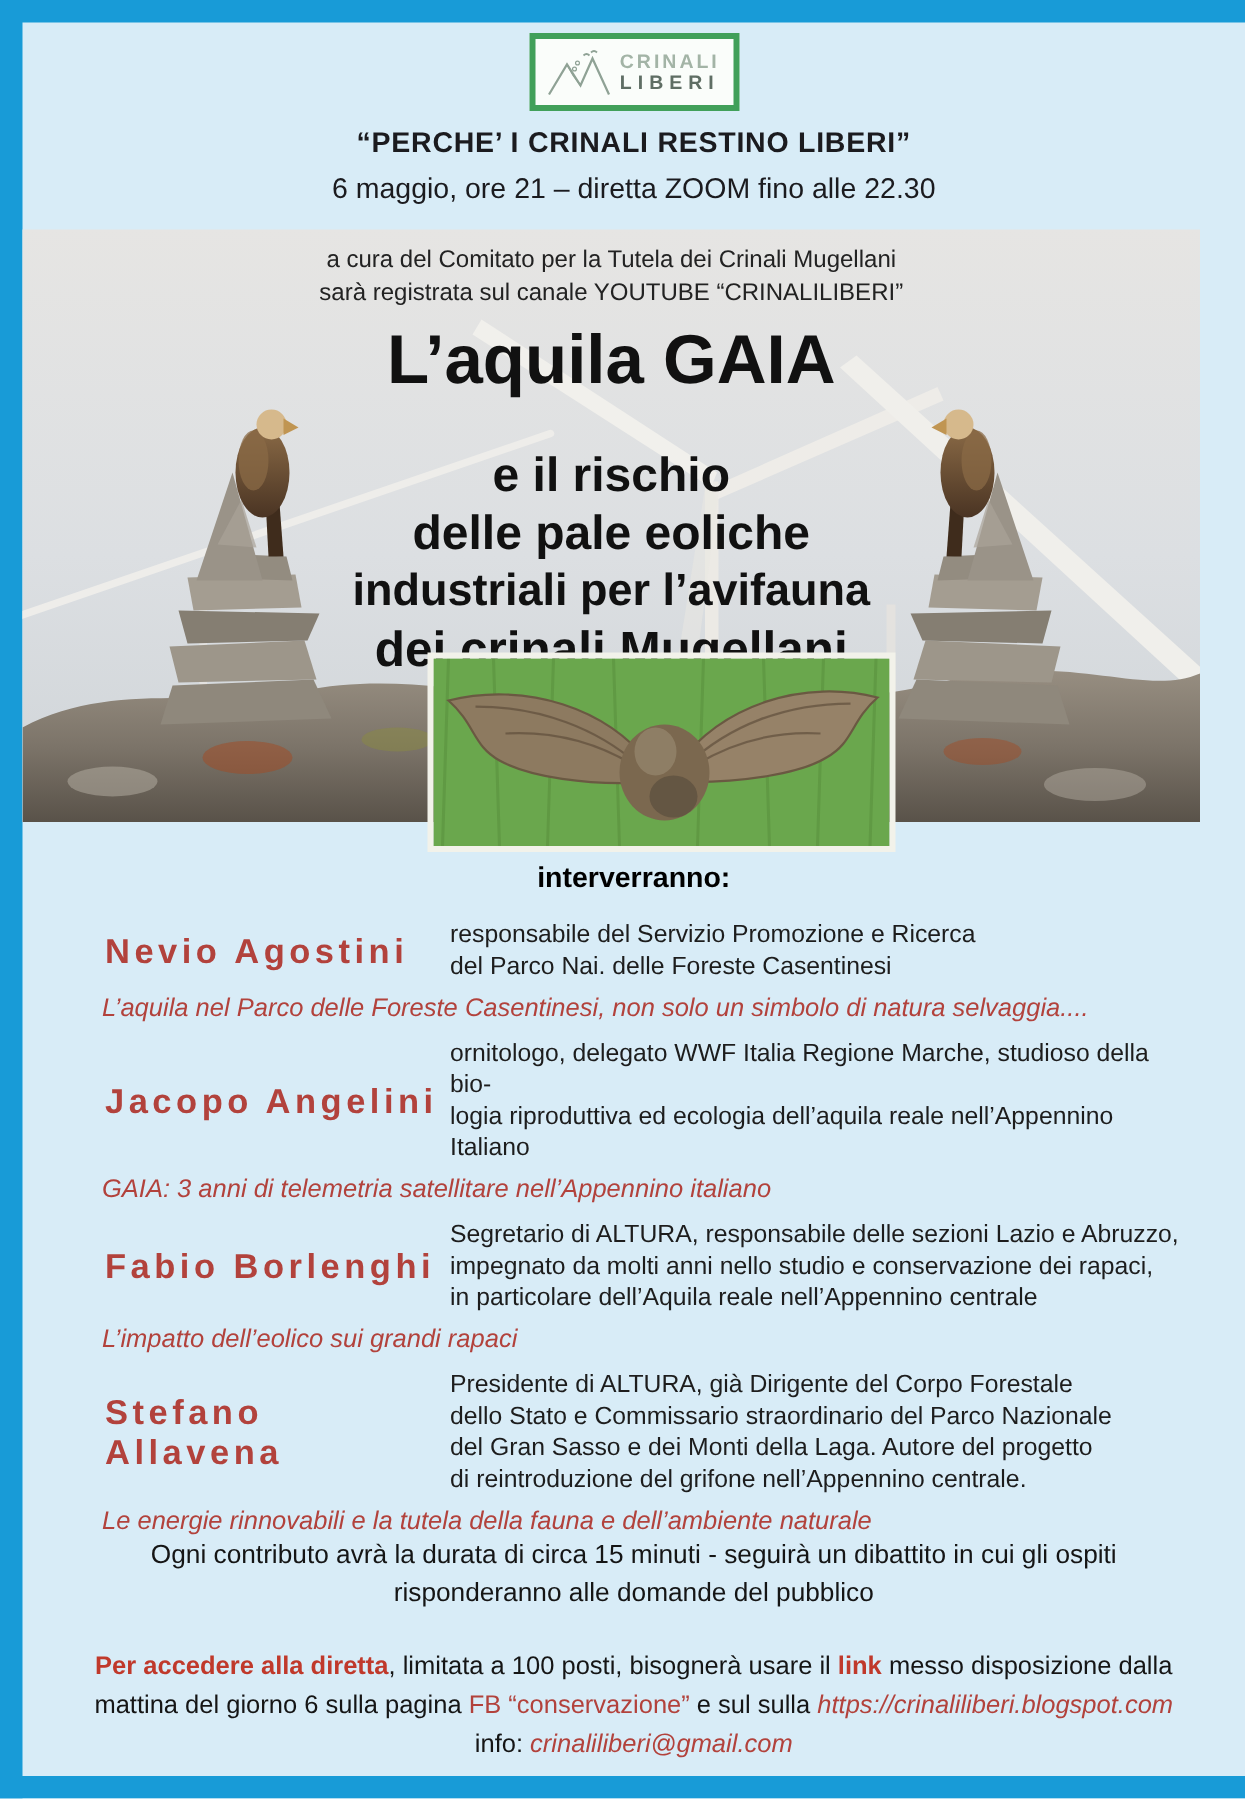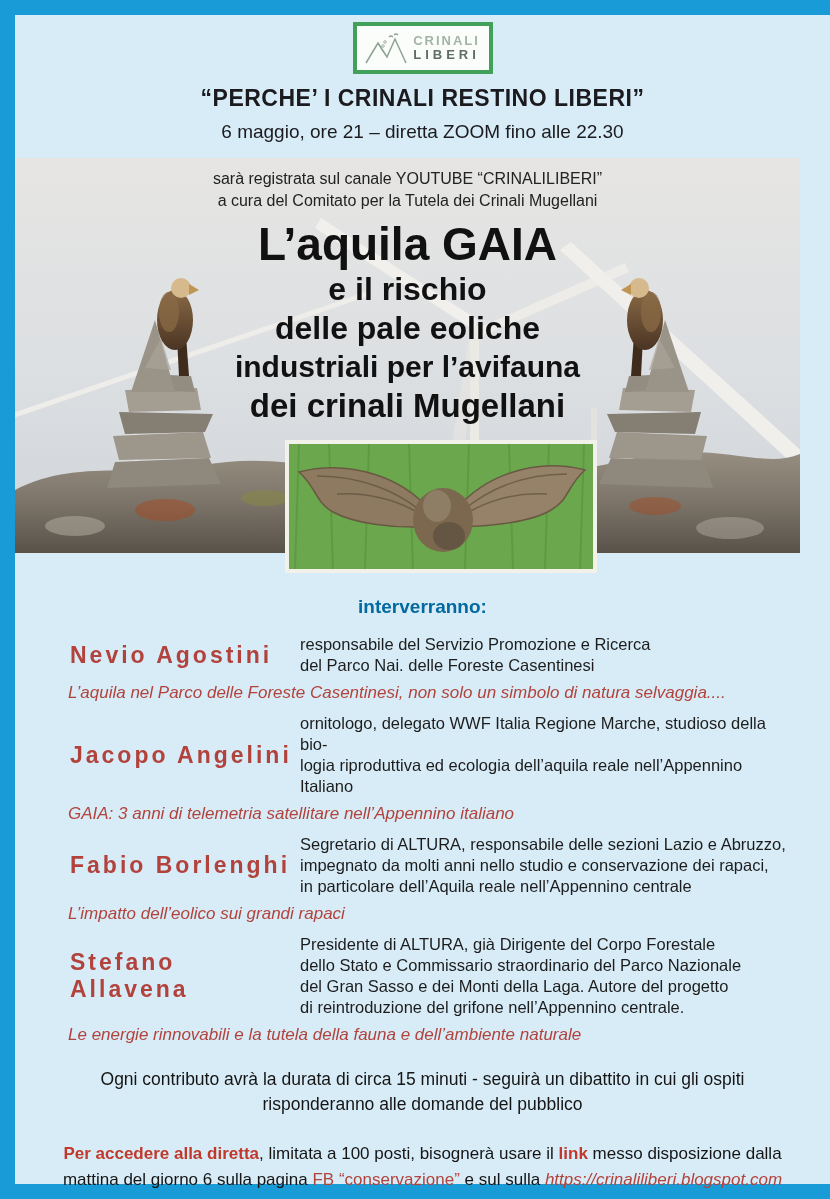--- a/index.html
+++ b/index.html
@@ -30,21 +30,21 @@
     background:#fafdfa;
     border:4px solid var(--logo-green,#41a05a);
     display:flex;align-items:center;justify-content:center;gap:6px;
     padding:2px 4px;
   }
   .logo-words{line-height:1.05;text-align:right;}
   .logo-line1{font-size:13px;letter-spacing:2px;color:#a3b4a6;font-weight:bold;}
   .logo-line2{font-size:13px;letter-spacing:4px;color:#5f6e64;font-weight:bold;}
   .page-title{
     margin-top:11px;text-align:center;
-    font-size:23px;font-weight:bold;letter-spacing:.5px;
+    font-size:19px;font-weight:bold;letter-spacing:.5px;
     color:var(--text-black,#1b1b1f);
   }
   .date-line1{margin-top:9px;text-align:center;font-size:19px;color:var(--text-black);}
   .date-line2{margin-top:3px;text-align:center;font-size:18px;color:var(--text-black);}
   
   .hero{
     position:relative;
     width:785px;height:395px;
     margin-top:15px;
     background:linear-gradient(180deg,#e6e5e3 0%,#dcdfe2 55%,#cfd4d8 100%);
@@ -52,54 +52,54 @@
   .hero-svg{position:absolute;left:0;top:0;z-index:1;}
   .hero-credit{
     position:absolute;top:10px;left:0;width:100%;z-index:2;
     text-align:center;font-size:16px;line-height:22px;color:#222;
   }
   .hero-headline{
     position:absolute;top:60px;left:0;width:100%;z-index:2;
     text-align:center;color:#111;font-weight:bold;
   }
   .hl-1{font-size:46px;line-height:52px;}
-  .hl-2{font-size:32px;line-height:39px;}
+  .hl-2{font-size:32px;line-height:39px;margin-top:32px;}
   .hl-3{font-size:32px;line-height:39px;}
   .hl-4{font-size:30px;line-height:38px;}
   .hl-5{font-size:33px;line-height:40px;}
   .inset-photo{
     position:absolute;left:270px;top:282px;z-index:3;
     width:312px;height:133px;
     border:4px solid #f2f2ea;
     background:linear-gradient(180deg,#7cb85e,#5d9440);
     overflow:hidden;
   }
   
   .intro-heading{
-    margin-top:43px;text-align:center;
-    font-size:19px;font-weight:bold;color:#0369a1;
+    margin-top:27px;text-align:center;
+    font-size:19px;font-weight:bold;color:#000000;
   }
   .speakers{padding:6px 33px 0 40px;}
   .speaker-row{display:flex;align-items:center;margin-top:10px;}
   .speaker-name{
     width:245px;flex:0 0 245px;padding-left:15px;
     font-size:23px;font-weight:bold;letter-spacing:3px;
     color:var(--accent-red,#b2423c);
   }
   .speaker-bio{
     flex:1;font-size:16.5px;line-height:21px;color:#1d1d1d;
     white-space:pre-line;
   }
   .speaker-talk{
     margin-top:7px;padding-left:13px;
     font-size:17px;font-style:italic;color:var(--accent-red,#b2423c);
   }
   
   .schedule-note{
-    margin-top:22px;text-align:center;
+    text-align:center;
     font-size:17.5px;line-height:25px;color:#151515;
     white-space:pre-line;
   }
   .access{
     margin:24px auto 0 auto;width:770px;
     text-align:center;font-size:17px;line-height:26px;color:#151515;
   }
   .seg-red-bold{color:var(--accent-red-bright,#c0392b);font-weight:bold;}
   .seg-red{color:var(--accent-red,#b2423c);}
   .seg-red-italic{color:var(--accent-red,#b2423c);font-style:italic;}
@@ -175,22 +175,22 @@
         <ellipse cx="60" cy="368" rx="30" ry="10" fill="#b7b1a6" opacity=".5"></ellipse>
         <ellipse cx="715" cy="370" rx="34" ry="11" fill="#b7b1a6" opacity=".45"></ellipse>
         <ellipse cx="330" cy="355" rx="20" ry="7" fill="#cfc9bd" opacity=".4"></ellipse>
       </g>
 
       <use href="#cairnEagle" transform="translate(150,330)"></use>
       <use href="#cairnEagle" transform="translate(640,330) scale(-1,1)"></use>
     </svg>
 
     <div class="hero-credit">
+      <div>a cura del Comitato per la Tutela dei Crinali Mugellani</div>
       <div>sarà registrata sul canale YOUTUBE “CRINALILIBERI”</div>
-      <div>a cura del Comitato per la Tutela dei Crinali Mugellani</div>
     </div>
 
     <div class="hero-headline">
       <div class="hl-1">L’aquila GAIA</div>
       <div class="hl-2">e il rischio</div>
       <div class="hl-3">delle pale eoliche</div>
       <div class="hl-4">industriali per l’avifauna</div>
       <div class="hl-5">dei crinali Mugellani</div>
     </div>
 

